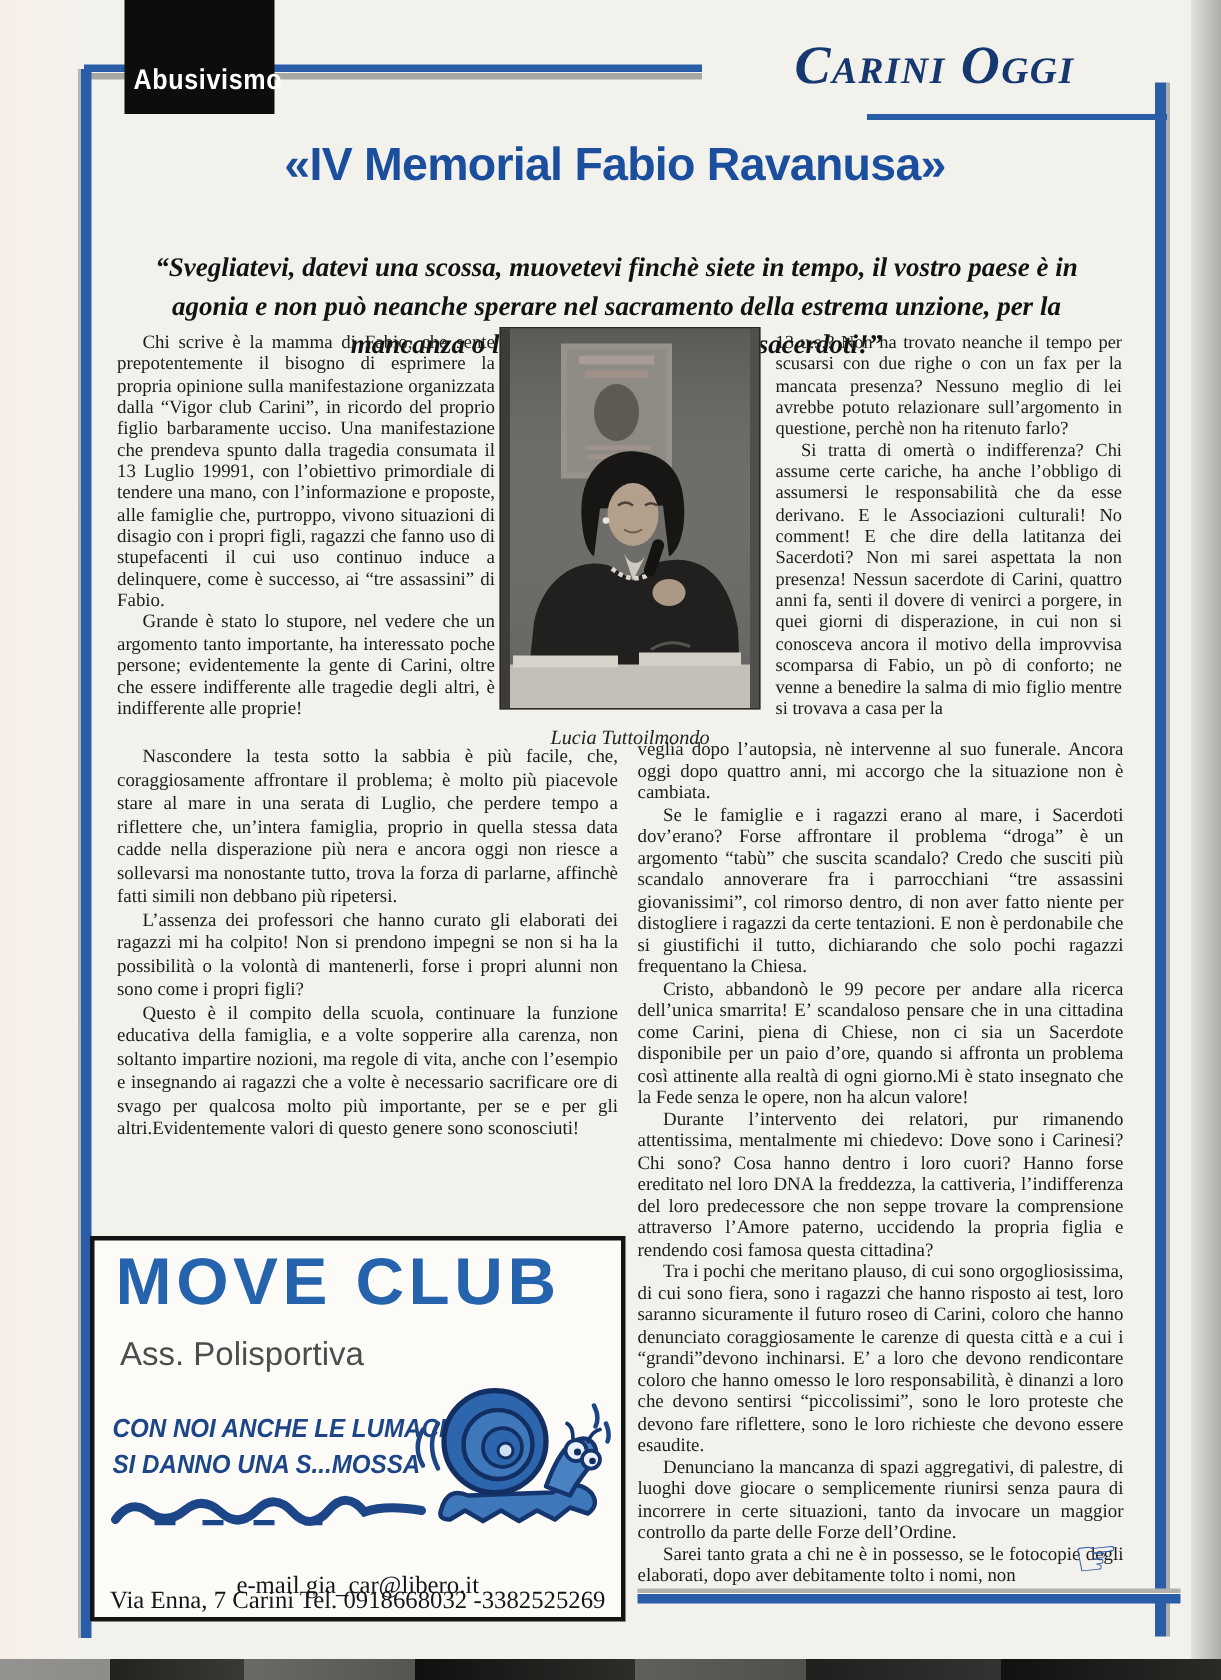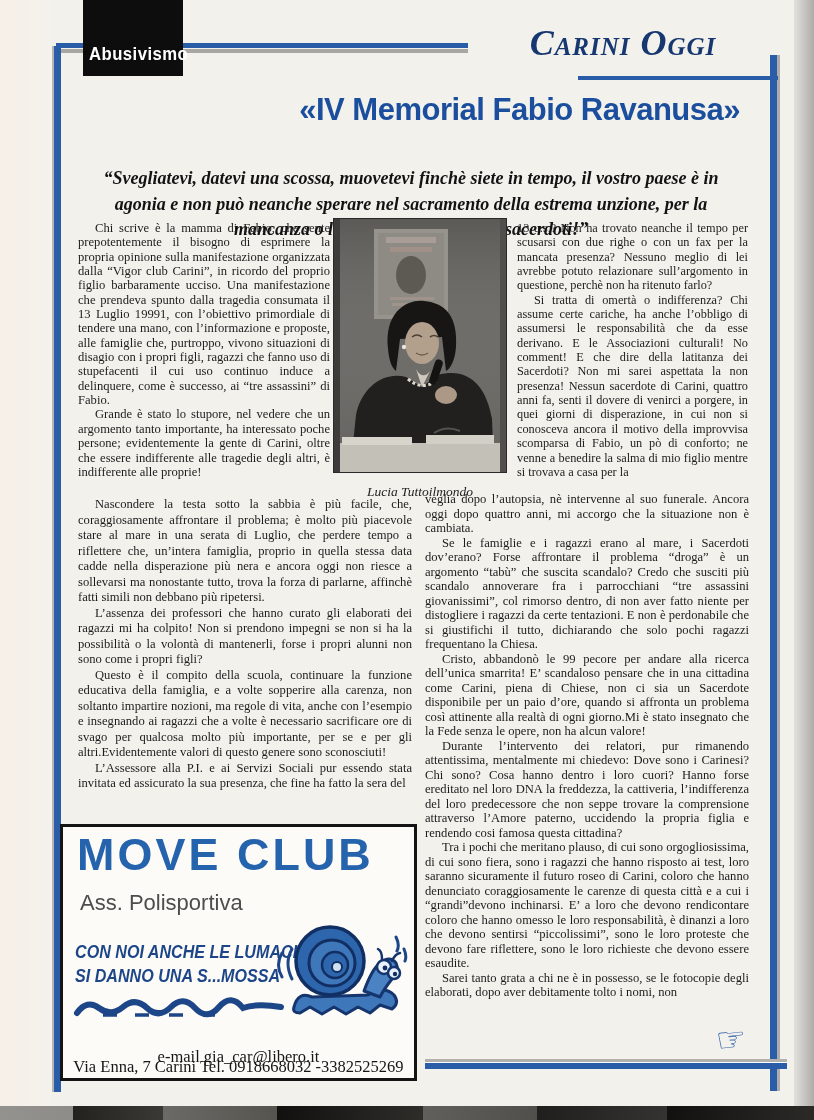--- a/index.html
+++ b/index.html
@@ -23,21 +23,21 @@
   #masthead-underline{left:578px;top:76px;width:200px;height:4px;background:#2a5da8;}
   #bottom-right-rule{left:425px;top:1059px;width:362px;height:10px;
     background:linear-gradient(180deg,#b3b1ad 0 3px,#fdfdfb 3px 4px,#2a5da8 4px 10px);}
 
   
   #category-box{left:83px;top:0;width:100px;height:76px;background:#0d0d0d;z-index:5;}
   #category-box span{display:block;margin-top:44px;text-align:center;color:#fff;
     font:bold 19px/1 "Liberation Sans",sans-serif;transform:scaleX(.88);letter-spacing:.5px;}
   #masthead{left:478px;top:24px;width:290px;text-align:center;color:#16376f;
     font:bold italic 36px/1.1 "Liberation Serif",serif;font-variant:small-caps;letter-spacing:1px;}
-  #headline{left:80px;top:92px;width:660px;text-align:right;color:#1b4f9e;
+  #headline{left:80px;top:92px;width:660px;text-align:center;color:#1b4f9e;
     font:bold 31px/1.15 "Liberation Sans",sans-serif;letter-spacing:-.5px;}
   #intro-quote{left:84px;top:138px;width:654px;text-align:center;color:#121212;
     font:bold italic 18px/1.42 "Liberation Serif",serif;margin-top:28px;}
 
   
   .col{color:#1c1c1c;text-align:justify;}
   .col p{margin:0;text-indent:17px;}
   .col p.cont{text-indent:0;}
   #left-col-top{left:78px;top:221px;width:252px;height:272px;font:12.6px/14.35px "Liberation Serif",serif;}
   #right-col-top{left:517px;top:221px;width:231px;height:272px;font:12.3px/14.35px "Liberation Serif",serif;}
@@ -138,34 +138,34 @@
 
 <div class="abs col" id="left-col-top">
   <p>Chi scrive è la mamma di Fabio, che sente prepotentemente il bisogno di esprimere la propria opinione sulla manifestazione organizzata dalla “Vigor club Carini”, in ricordo del proprio figlio barbaramente ucciso. Una manifestazione che prendeva spunto dalla tragedia consumata il 13 Luglio 19991, con l’obiettivo primordiale di tendere una mano, con l’informazione e proposte, alle famiglie che, purtroppo, vivono situazioni di disagio con i propri figli, ragazzi che fanno uso di stupefacenti il cui uso continuo induce a delinquere, come è successo, ai “tre assassini” di Fabio.</p>
   <p>Grande è stato lo stupore, nel vedere che un argomento tanto  importante, ha interessato poche persone; evidentemente la gente di Carini, oltre che essere indifferente alle tragedie degli altri, è indifferente alle proprie!</p>
 </div>
 
 <div class="abs col" id="left-col-bottom">
   <p>Nascondere la testa sotto la sabbia è più facile, che, coraggiosamente affrontare il problema; è molto più piacevole stare al mare in una serata di Luglio, che perdere tempo a riflettere che, un’intera famiglia, proprio in quella stessa data cadde nella disperazione più nera e ancora oggi non riesce a sollevarsi ma nonostante tutto, trova la forza di parlarne, affinchè fatti simili non debbano più ripetersi.</p>
   <p>L’assenza dei professori che hanno curato gli elaborati dei ragazzi mi ha colpito! Non si prendono impegni se non si ha la possibilità o la volontà di mantenerli, forse i propri alunni non sono come i propri figli?</p>
   <p>Questo è il compito della scuola, continuare la funzione educativa della famiglia, e a volte sopperire alla carenza, non soltanto impartire nozioni, ma regole di vita, anche con l’esempio e insegnando ai ragazzi che a volte è necessario sacrificare ore di svago per qualcosa molto più importante, per se e per gli altri.Evidentemente valori di questo genere sono sconosciuti!</p>
-  <p>L’Assessore alla P.I. e ai Servizi Sociali pur essendo stata invitata ed assicurato la sua presenza, che fine ha fatto la sera del</p>
 </div>
 
 <div class="abs col" id="right-col-top">
   <p class="cont">13 u.s.? Non ha trovato neanche il tempo per scusarsi con due righe o con un fax per la mancata presenza? Nessuno meglio di lei avrebbe potuto relazionare sull’argomento in questione, perchè non ha ritenuto farlo?</p>
   <p>Si tratta di omertà o indifferenza? Chi assume certe cariche, ha anche l’obbligo di assumersi le responsabilità che da esse derivano. E le Associazioni culturali! No comment! E che dire della latitanza dei Sacerdoti? Non mi sarei aspettata la non presenza! Nessun sacerdote di Carini, quattro anni fa, senti il dovere di venirci a porgere, in quei giorni di disperazione, in cui non si conosceva ancora il motivo della improvvisa scomparsa di Fabio, un pò di conforto; ne venne a benedire la salma di mio figlio mentre si trovava a casa per la</p>
 </div>
 
 <div class="abs col" id="right-col-bottom">
   <p class="cont">veglia dopo l’autopsia, nè intervenne al suo funerale. Ancora oggi dopo quattro anni, mi accorgo che la situazione non è cambiata.</p>
   <p>Se le famiglie e i ragazzi erano al mare, i Sacerdoti dov’erano? Forse affrontare il problema “droga” è un argomento “tabù” che suscita scandalo? Credo che susciti più scandalo annoverare fra i parrocchiani “tre assassini giovanissimi”, col rimorso dentro, di non aver fatto niente per distogliere i ragazzi da certe tentazioni. E non è perdonabile che si giustifichi il tutto, dichiarando che solo pochi ragazzi frequentano la Chiesa.</p>
   <p>Cristo, abbandonò le 99 pecore per andare alla ricerca dell’unica smarrita! E’ scandaloso pensare che in una cittadina come Carini, piena di Chiese, non ci sia un Sacerdote disponibile per un paio d’ore, quando si affronta un problema così attinente alla realtà di ogni giorno.Mi è stato insegnato che la Fede senza le opere, non ha alcun valore!</p>
   <p>Durante l’intervento dei relatori, pur rimanendo attentissima, mentalmente mi chiedevo: Dove sono i Carinesi? Chi sono? Cosa hanno dentro i loro cuori? Hanno forse ereditato nel loro DNA la freddezza, la cattiveria, l’indifferenza del loro predecessore che non seppe trovare la comprensione attraverso l’Amore paterno, uccidendo la propria figlia e rendendo cosi famosa questa cittadina?</p>
   <p>Tra i pochi che meritano plauso, di cui sono orgogliosissima, di cui sono fiera, sono i ragazzi che hanno risposto ai test, loro saranno sicuramente il futuro roseo di Carini, coloro che hanno denunciato coraggiosamente le carenze di questa città e a cui i “grandi”devono inchinarsi. E’ a loro che devono rendicontare coloro che hanno omesso le loro responsabilità, è dinanzi a loro che devono sentirsi “piccolissimi”, sono le loro proteste che devono fare riflettere, sono le loro richieste che devono essere esaudite.</p>
+  <p>Denunciano la mancanza di spazi aggregativi, di palestre, di luoghi dove giocare o semplicemente riunirsi senza paura di incorrere in certe situazioni, tanto da invocare un maggior controllo da parte delle Forze dell’Ordine.</p>
   <p>Sarei tanto grata a chi ne è in possesso, se le fotocopie degli elaborati, dopo aver debitamente tolto i nomi, non</p>
 </div>
 
 <span class="abs" id="pointing-hand">☞</span>
 
 <div class="abs" id="ad-box">
   <div id="ad-title">MOVE CLUB</div>
   <div id="ad-subtitle">Ass. Polisportiva</div>
   <div class="ad-slogan" id="ad-slogan-1">CON NOI ANCHE LE LUMACHE</div>
   <div class="ad-slogan" id="ad-slogan-2">SI DANNO UNA S...MOSSA</div>

